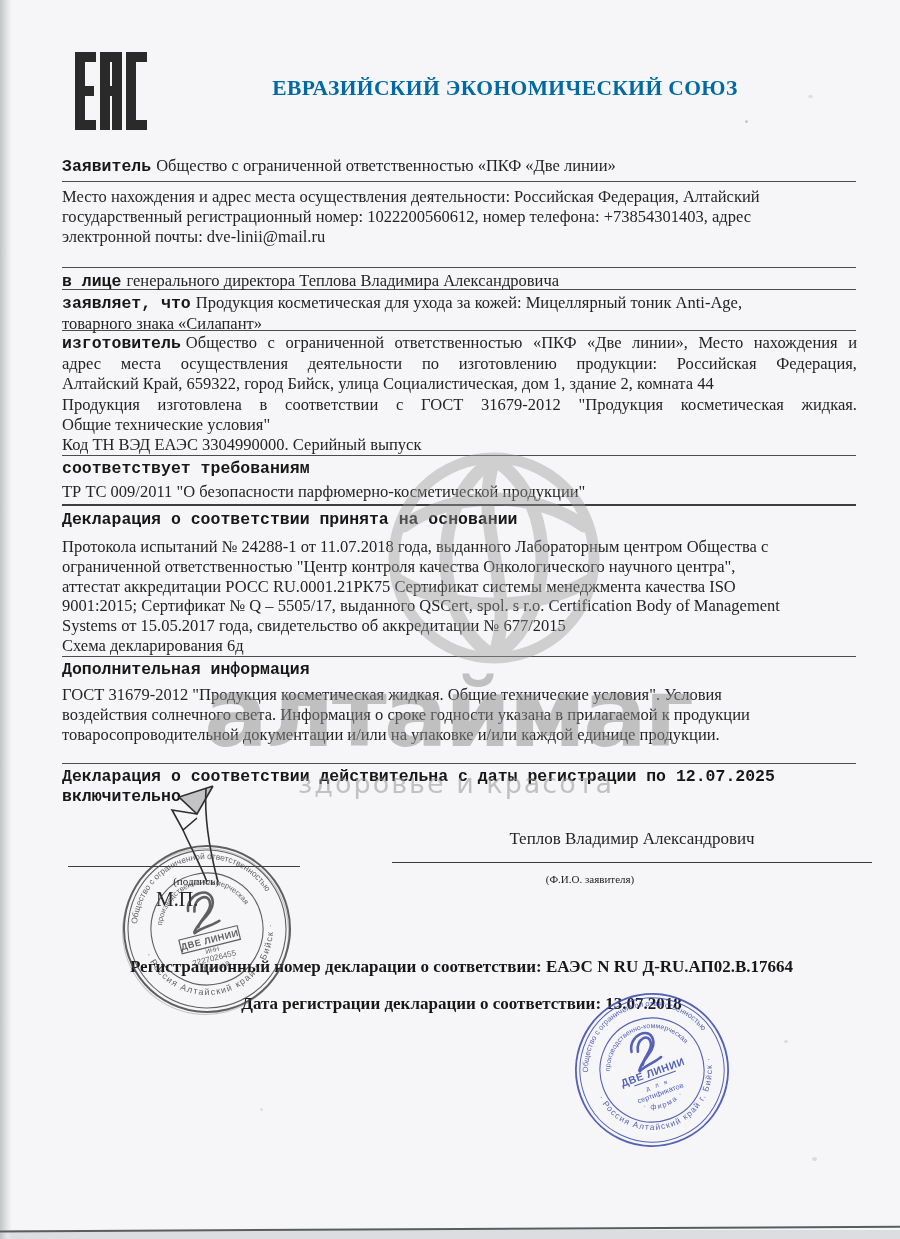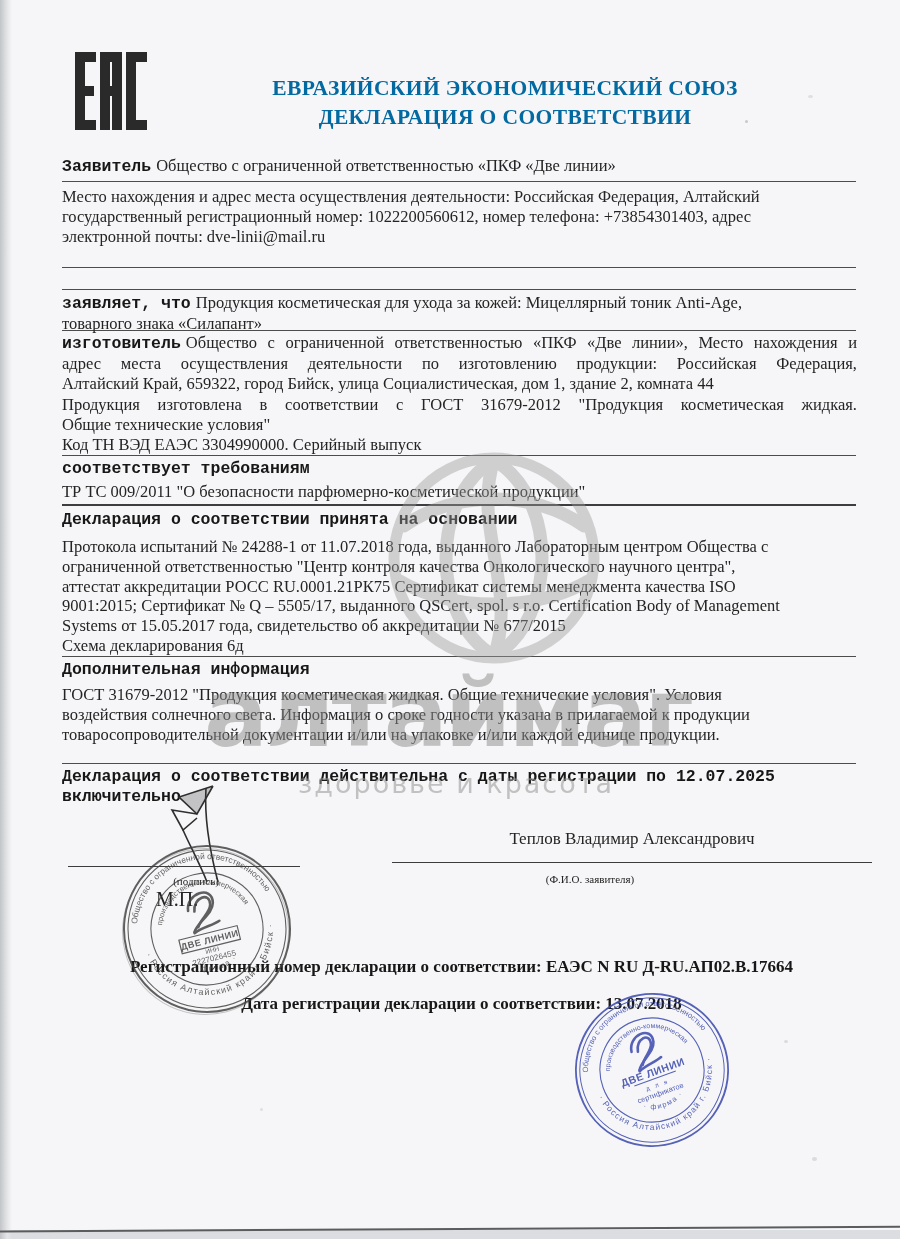--- a/index.html
+++ b/index.html
@@ -53,21 +53,20 @@
         <rect x="37" y="0" width="10" height="78"></rect>
       <rect x="25" y="0" width="22" height="10"></rect>
         <rect x="25" y="34" width="22" height="10"></rect>
       <rect x="51" y="0" width="10" height="78"></rect>
         <rect x="51" y="0" width="21" height="10"></rect>
       <rect x="51" y="68" width="21" height="10"></rect>
     </g>
   </svg>
   <div class="title">
     <div>ЕВРАЗИЙСКИЙ ЭКОНОМИЧЕСКИЙ СОЮЗ</div>
-    <div>ДЕКЛАРАЦИЯ О СООТВЕТСТВИИ</div>
   </div>
 
   <div class="rule" style="top:181px"></div>
   <div class="rule" style="top:267px"></div>
   <div class="rule" style="top:289px"></div>
   <div class="rule" style="top:330px"></div>
   <div class="rule" style="top:455px"></div>
   <div class="rule th" style="top:504px"></div>
   <div class="rule" style="top:656px"></div>
   <div class="rule" style="top:763px"></div>
@@ -75,20 +74,23 @@
   <div class="sec" style="top:156px">
     <span class="b lead">Заявитель</span><span>Общество с ограниченной ответственностью «ПКФ «Две линии»</span>
   </div>
 
   <div class="sec" style="top:187px">
     <div class="ln">Место нахождения и адрес места осуществления деятельности: Российская Федерация, Алтайский</div>
     <div class="ln">государственный регистрационный номер: 1022200560612, номер телефона: +73854301403, адрес</div>
     <div class="ln">электронной почты: dve-linii@mail.ru</div>
   </div>
 
+  <div class="sec" style="top:271px">
+    <span class="b lead">в лице</span><span>генерального директора Теплова Владимира Александровича</span>
+  </div>
 
   <div class="sec" style="top:293px">
     <div class="ln"><span class="b lead">заявляет, что</span><span>Продукция косметическая для ухода за кожей: Мицеллярный тоник Anti-Age,</span></div>
     <div class="ln">товарного знака «Силапант»</div>
   </div>
 
   <div class="sec" style="top:333px">
     <div class="jl"><span class="b lead">изготовитель</span><span>Общество с ограниченной ответственностью «ПКФ «Две линии», Место нахождения и</span></div>
     <div class="jl">адрес места осуществления деятельности по изготовлению продукции: Российская Федерация,</div>
     <div class="ln">Алтайский Край, 659322, город Бийск, улица Социалистическая, дом 1, здание 2, комната 44</div>

